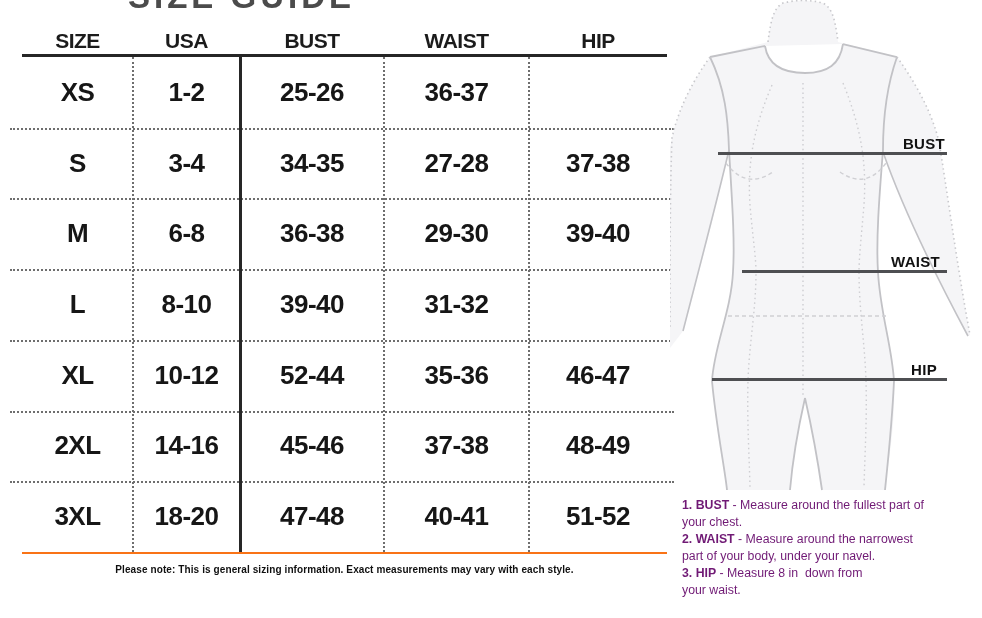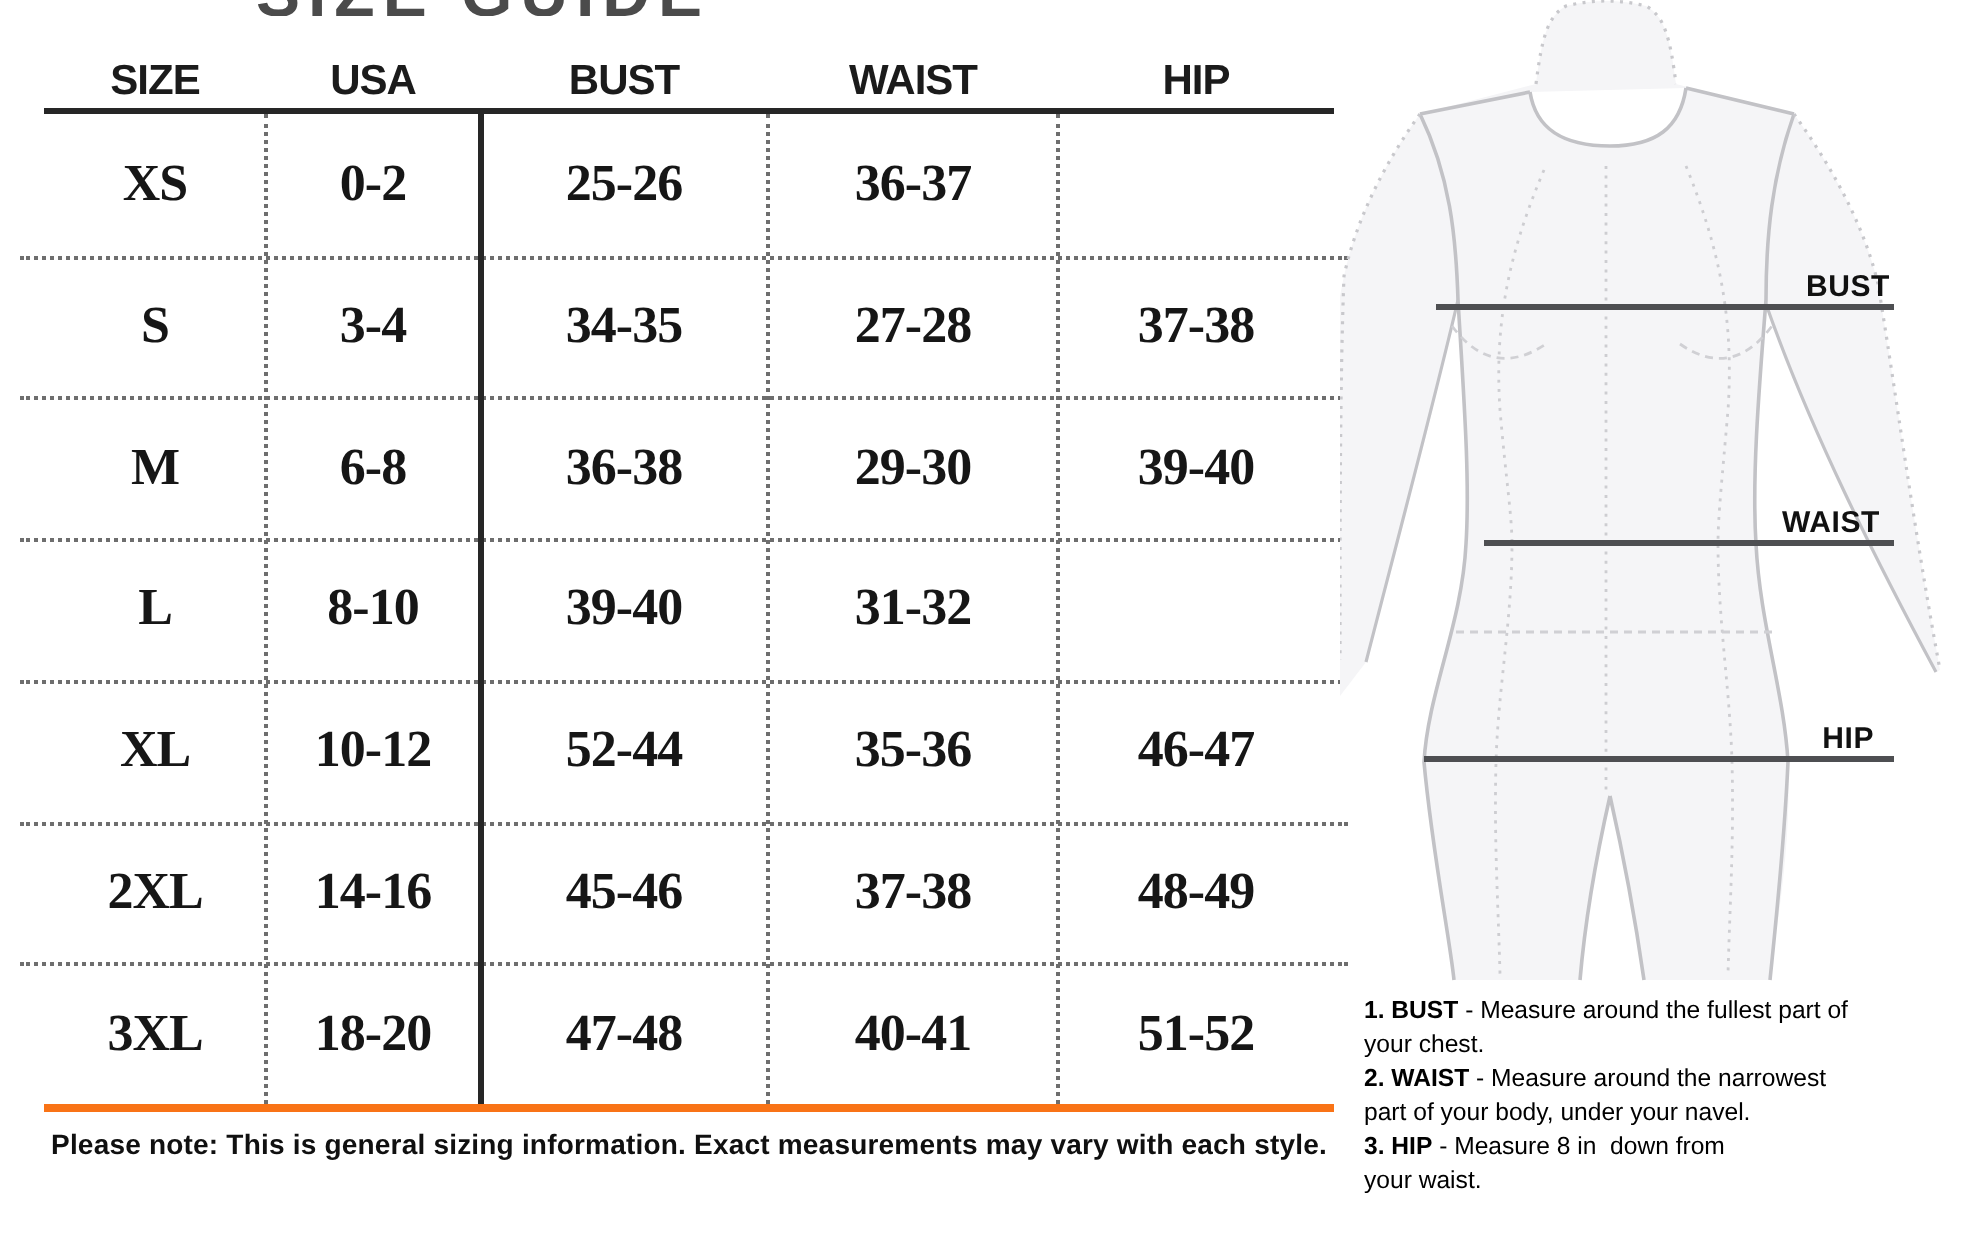--- a/index.html
+++ b/index.html
@@ -10,38 +10,38 @@
   .title-clip{position:absolute;left:128px;top:0;width:230px;height:8px;overflow:hidden;}
   .title-clip span{display:block;margin-top:-18px;font-size:33px;line-height:30px;
                    font-weight:700;letter-spacing:4px;color:#4b4b4b;white-space:nowrap;}
 
   
   .sizetable{position:absolute;left:22px;top:29px;width:645px;}
   .thead{display:grid;grid-template-columns:111px 107px 144px 145px 138px;height:25px;
          align-items:end;border-bottom:3px solid #262626;}
   .th{text-align:center;font-weight:700;font-size:21px;letter-spacing:-0.5px;color:#1b1b1b;padding-bottom:13px;}
   .tbody{position:relative;height:495px;display:grid;grid-template-rows:repeat(7,1fr);
-         border-bottom:4px solid #f97316;font-family:Liberation Serif, serif;}
+         border-bottom:2px solid #f97316;}
   .trow{display:grid;grid-template-columns:111px 107px 144px 145px 138px;align-items:center;}
   .td{text-align:center;font-weight:700;font-size:26px;letter-spacing:-0.5px;color:#161616;}
   .hsep{position:absolute;left:-12px;right:-7px;height:0;border-top:2px dotted #6e6e6e;}
   .vsep{position:absolute;top:0;bottom:0;width:0;border-left:2px dotted #6e6e6e;}
   .vsolid{position:absolute;top:0;bottom:0;width:0;border-left:3px solid #262626;}
   .footnote{position:absolute;left:22px;top:564px;width:645px;text-align:center;
-            font-size:14px;font-weight:700;letter-spacing:0.1px;color:#101010;}
+            font-size:10px;font-weight:700;letter-spacing:0.1px;color:#101010;}
 
   
   .figure{position:absolute;left:670px;top:0;width:312px;height:495px;}
   .mline{position:absolute;height:3px;background:#4e4f52;}
   .mlabel{position:absolute;font-weight:700;font-size:15px;letter-spacing:0.3px;
           color:#111;text-align:right;line-height:15px;}
 
   
   .notes{position:absolute;left:682px;top:497px;width:300px;font-size:12.3px;
-         line-height:17px;color:#000000;}
+         line-height:17px;color:#701a75;}
   .note b{font-weight:700;}
   .note span{white-space:pre-line;}
 </style>
 </head>
 <body>
 
 <div class="stage">
 
   <div class="title-clip">
     <span>SIZE GUIDE</span>
@@ -52,21 +52,21 @@
       <div class="th">SIZE</div>
       <div class="th">USA</div>
       <div class="th">BUST</div>
       <div class="th">WAIST</div>
       <div class="th">HIP</div>
     </div>
     <div class="tbody">
 
       <div class="trow">
         <div class="td">XS</div>
-        <div class="td">0-2</div>
+        <div class="td">1-2</div>
         <div class="td">25-26</div>
         <div class="td">36-37</div>
       </div>
       <div class="trow">
         <div class="td">S</div>
         <div class="td">3-4</div>
         <div class="td">34-35</div>
         <div class="td">27-28</div>
         <div class="td">37-38</div>
       </div>

